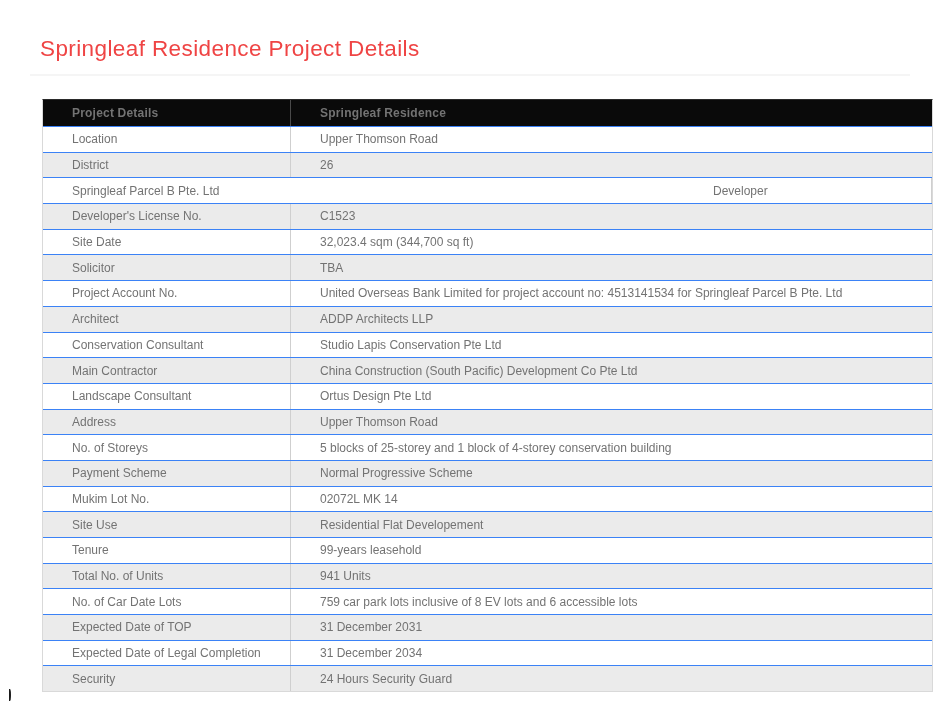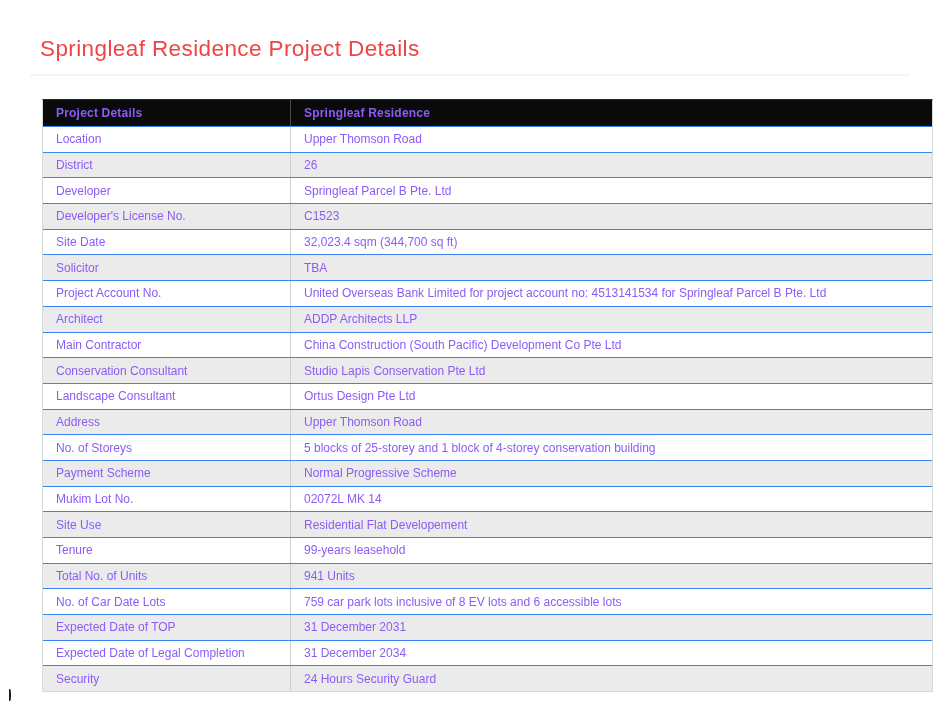--- a/index.html
+++ b/index.html
@@ -52,23 +52,23 @@
   .t-row {
     display: flex;
     height: 25.7px;
     background: #ffffff;
     border-top: 1px solid #3b82f6;
   }
   .t-row:nth-child(even) { background: #ebebeb; }
 
   .cell {
     font-size: 12px;
-    color: #8b5cf6;
+    color: #737373;
     display: flex; align-items: center;
-    padding-left: 13px;
+    padding-left: 29px;
     white-space: nowrap;
     overflow: hidden;
   }
   .cell.c1 { width: 248px; flex: 0 0 248px; }
   .t-row .cell.c1 { border-right: 1px solid #cfcfcf; }
   .cell.c2 { flex: 1; }
 
   .stray-mark {
     position: absolute;
     left: 9px; top: 689px;
@@ -96,22 +96,22 @@
     <div class="cell c1">Location</div>
     <div class="cell c2">Upper Thomson Road</div>
   </div>
 
   <div class="t-row">
     <div class="cell c1">District</div>
     <div class="cell c2">26</div>
   </div>
 
   <div class="t-row">
+    <div class="cell c2">Springleaf Parcel B Pte. Ltd</div>
     <div class="cell c1">Developer</div>
-    <div class="cell c2">Springleaf Parcel B Pte. Ltd</div>
   </div>
 
   <div class="t-row">
     <div class="cell c1">Developer's License No.</div>
     <div class="cell c2">C1523</div>
   </div>
 
   <div class="t-row">
     <div class="cell c1">Site Date</div>
     <div class="cell c2">32,023.4 sqm (344,700 sq ft)</div>
@@ -126,30 +126,30 @@
     <div class="cell c1">Project Account No.</div>
     <div class="cell c2">United Overseas Bank Limited for project account no: 4513141534 for Springleaf Parcel B Pte. Ltd</div>
   </div>
 
   <div class="t-row">
     <div class="cell c1">Architect</div>
     <div class="cell c2">ADDP Architects LLP</div>
   </div>
 
   <div class="t-row">
+    <div class="cell c1">Conservation Consultant</div>
+    <div class="cell c2">Studio Lapis Conservation Pte Ltd</div>
+  </div>
+
+  <div class="t-row">
     <div class="cell c1">Main Contractor</div>
     <div class="cell c2">China Construction (South Pacific) Development Co Pte Ltd</div>
   </div>
 
   <div class="t-row">
-    <div class="cell c1">Conservation Consultant</div>
-    <div class="cell c2">Studio Lapis Conservation Pte Ltd</div>
-  </div>
-
-  <div class="t-row">
     <div class="cell c1">Landscape Consultant</div>
     <div class="cell c2">Ortus Design Pte Ltd</div>
   </div>
 
   <div class="t-row">
     <div class="cell c1">Address</div>
     <div class="cell c2">Upper Thomson Road</div>
   </div>
 
   <div class="t-row">

